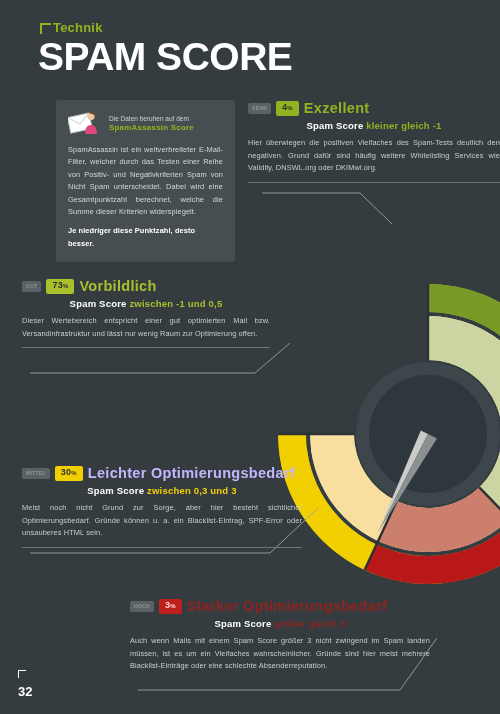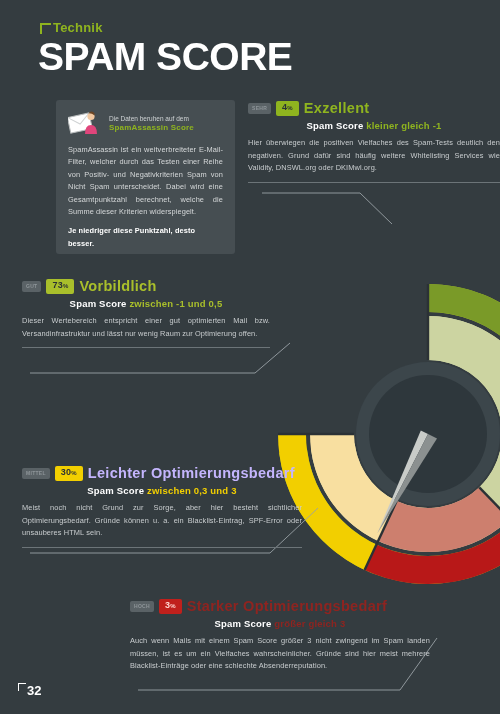--- a/index.html
+++ b/index.html
@@ -26,21 +26,21 @@
   }
   .title{
     position:absolute;left:38px;top:36px;
     font-size:39px;font-weight:bold;color:#ffffff;letter-spacing:-0.5px;
     line-height:42px;
   }
 
   
   .infobox{
     position:absolute;left:56px;top:100px;width:179px;
-    background:#464e52;border-radius:3px;padding:10px 12px 4px 12px;
+    background:#464e52;border-radius:3px;padding:10px 12px 12px 12px;
     box-sizing:border-box;
   }
   .infobox-head{display:flex;align-items:center;gap:7px;margin-bottom:8px;}
   .env-icon{width:34px;height:26px;flex:0 0 34px;position:relative;}
   .infobox-head-text{font-size:6.5px;line-height:9px;color:#cfd3d4;text-align:left;}
   .infobox-head-text .hl{color:#8fb41f;font-weight:bold;font-size:8px;letter-spacing:.2px;}
   .infobox p{
     margin:0;font-size:7.4px;line-height:12.4px;color:#d6d9da;text-align:justify;
     letter-spacing:.1px;
   }
@@ -96,21 +96,21 @@
   #sec-stark{left:130px;top:598px;width:300px;}
 
   
   .leader{position:absolute;overflow:visible;pointer-events:none;}
 
   
   .gauge{position:absolute;left:268px;top:214px;width:330px;height:440px;}
 
   
   .pagenum{
-    position:absolute;left:18px;bottom:16px;display:flex;align-items:center;
+    position:absolute;left:18px;bottom:16px;display:flex;align-items:flex-start;flex-direction:column;
   }
   .pagenum .bracket{
     width:7px;height:7px;border-left:1.5px solid #ffffff;border-top:1.5px solid #ffffff;
     margin-right:1px;margin-bottom:7px;
   }
   .pagenum .num{font-size:13px;font-weight:bold;color:#ffffff;line-height:13px;}
 </style>
 </head>
 <body>
 

